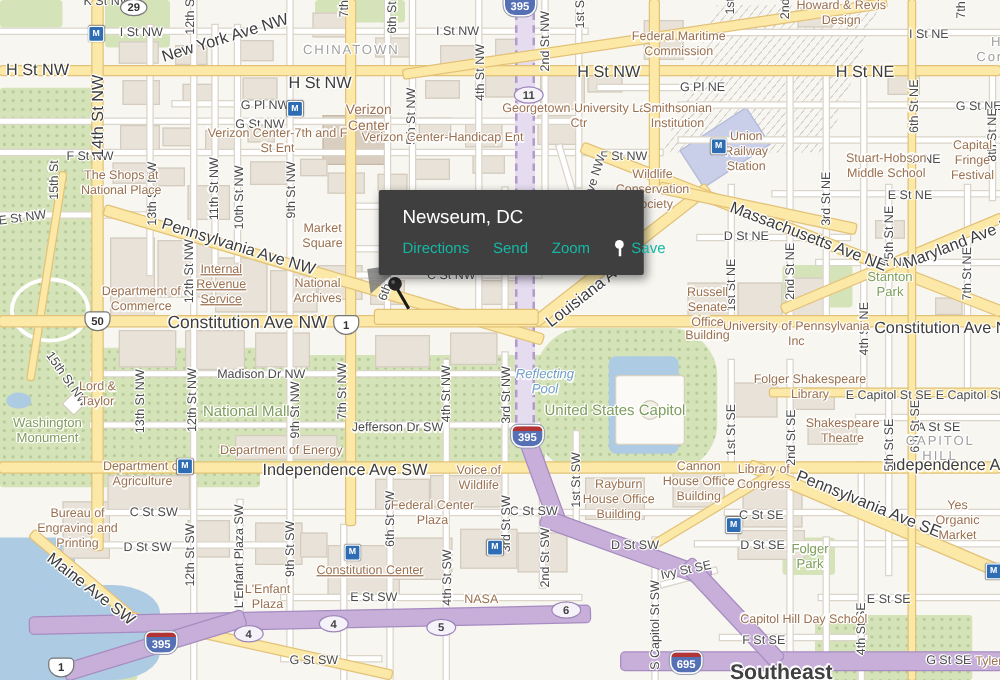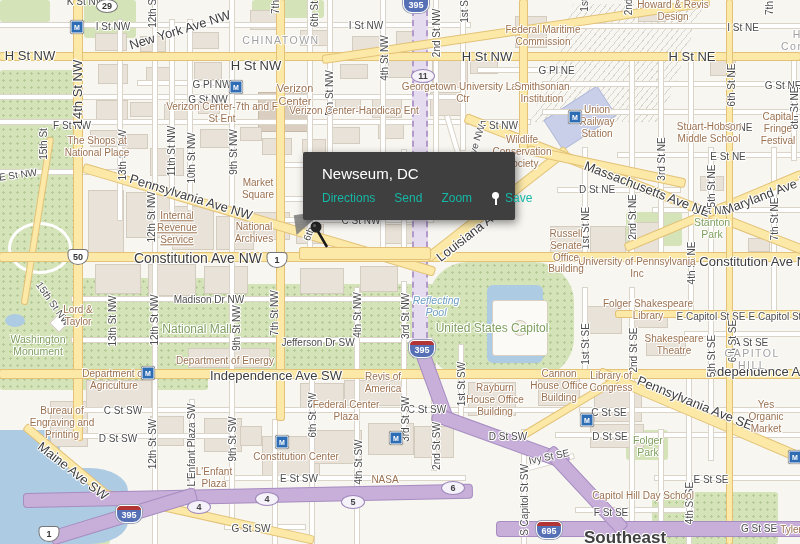--- a/index.html
+++ b/index.html
@@ -278,21 +278,21 @@
       <span class="lbl st" style="left: 629px; top: 7px; transform: translate(-50%, -50%) rotate(-90deg);">2nd</span>
       <span class="lbl st" style="left: 770px; top: 8px; transform: translate(-50%, -50%) rotate(-90deg);">7th</span>
       <span class="lbl stl" style="left: 180px; top: 30px; transform: translate(-50%, -50%) rotate(-17deg);">New York Ave NW</span>
       <span class="lbl stl" style="left: 30px; top: 56px; transform: translate(-50%, -50%);">H St NW</span>
       <span class="lbl stl" style="left: 256px; top: 66px; transform: translate(-50%, -50%);">H St NW</span>
       <span class="lbl stl" style="left: 487px; top: 57px; transform: translate(-50%, -50%);">H St NW</span>
       <span class="lbl stl" style="left: 692px; top: 57px; transform: translate(-50%, -50%);">H St NE</span>
       <span class="lbl st" style="left: 743px; top: 28px; transform: translate(-50%, -50%);">I St NE</span>
       <span class="lbl st" style="left: 212px; top: 85px; transform: translate(-50%, -50%);">G Pl NW</span>
       <span class="lbl st" style="left: 208px; top: 100px; transform: translate(-50%, -50%);">G St NW</span>
-      <span class="lbl st" style="left: 540px; top: 71px; transform: translate(-50%, -50%); padding-left: 33px;">G Pl NE</span>
+      <span class="lbl st" style="left: 562px; top: 71px; transform: translate(-50%, -50%);">G Pl NE</span>
       <span class="lbl st" style="left: 783px; top: 86px; transform: translate(-50%, -50%);">G St NE</span>
       <span class="lbl st" style="left: 72px; top: 126px; transform: translate(-50%, -50%);">F St NW</span>
       <span class="lbl st" style="left: 499px; top: 126px; transform: translate(-50%, -50%);">F St NW</span>
       <span class="lbl st" style="left: 735px; top: 128px; transform: translate(-50%, -50%);">F St NE</span>
       <span class="lbl st" style="left: 18px; top: 175px; transform: translate(-50%, -50%) rotate(-8deg);">E St NW</span>
       <span class="lbl st" style="left: 728px; top: 157px; transform: translate(-50%, -50%);">E St NE</span>
       <span class="lbl st" style="left: 597px; top: 190px; transform: translate(-50%, -50%);">D St NE</span>
       <span class="lbl st" style="left: 710px; top: 211px; transform: translate(-50%, -50%);">C St NE</span>
       <span class="lbl st" style="left: 361px; top: 221px; transform: translate(-50%, -50%);">C St NW</span>
       <span class="lbl stl" style="left: 78px; top: 93px; transform: translate(-50%, -50%) rotate(-90deg);">14th St NW</span>
@@ -366,32 +366,33 @@
     </div>
   <div class="layer z21">
       <span class="lbl area" style="left: 281px; top: 40px; transform: translate(-50%, -50%);">CHINATOWN</span>
       <span class="lbl area" style="left: 752px; top: 359px; transform: translate(-50%, -50%);">CAPITOL HILL</span>
       <span class="lbl area" style="max-width: 60px; left: 806px; top: 40px; transform: translate(-50%, -50%);">H St Corridor</span>
       <span class="lbl poi" style="font-size: 11px; max-width: 62px; left: 295px; top: 95px; transform: translate(-50%, -50%);">Verizon Center</span>
       <span class="lbl poi" style="max-width: 130px; left: 354px; top: 111px; transform: translate(-50%, -50%);">Verizon Center-Handicap Ent</span>
       <span class="lbl poi" style="max-width: 112px; left: 222px; top: 113px; transform: translate(-50%, -50%);">Verizon Center-7th and F St Ent</span>
       <span class="lbl poi" style="max-width: 72px; left: 97px; top: 147px; transform: translate(-50%, -50%);">The Shops at National Place</span>
       <span class="lbl poi" style="max-width: 58px; left: 177px; top: 228px; transform: translate(-50%, -50%); text-decoration: underline;">Internal Revenue Service</span>
+      <span class="lbl poi" style="max-width: 110px; left: 113px; top: 240px; transform: translate(-50%, -50%);">Department of Commerce</span>
       <span class="lbl poi" style="max-width: 52px; left: 258px; top: 189px; transform: translate(-50%, -50%);">Market Square</span>
       <span class="lbl poi" style="max-width: 60px; left: 254px; top: 233px; transform: translate(-50%, -50%);">National Archives</span>
       <span class="lbl poi" style="max-width: 48px; left: 78px; top: 316px; transform: translate(-50%, -50%);">Lord &amp; Taylor</span>
       <span class="lbl park" style="font-size: 12px; max-width: 200px; left: 197px; top: 329px; transform: translate(-50%, -50%);">National Mall</span>
       <span class="lbl park" style="max-width: 92px; left: 38px; top: 345px; transform: translate(-50%, -50%);">Washington Monument</span>
       <span class="lbl poi" style="max-width: 102px; left: 225px; top: 361px; transform: translate(-50%, -50%);">Department of Energy</span>
       <span class="lbl poi" style="max-width: 104px; left: 114px; top: 380px; transform: translate(-50%, -50%);">Department of Agriculture</span>
       <span class="lbl poi" style="max-width: 82px; left: 62px; top: 423px; transform: translate(-50%, -50%);">Bureau of Engraving and Printing</span>
       <span class="lbl poi" style="max-width: 56px; left: 214px; top: 478px; transform: translate(-50%, -50%);">L'Enfant Plaza</span>
       <span class="lbl poi" style="max-width: 94px; left: 346px; top: 411px; transform: translate(-50%, -50%);">Federal Center Plaza</span>
-      <span class="lbl poi" style="max-width: 88px; left: 296px; top: 457px; transform: translate(-50%, -50%);">Constitution Center</span>
-      <span class="lbl poi" style="max-width: 66px; left: 383px; top: 383px; transform: translate(-50%, -50%);">Revis of America</span>
+      <span class="lbl poi" style="max-width: 88px; left: 296px; top: 457px; transform: translate(-50%, -50%); text-decoration: underline;">Constitution Center</span>
+      <span class="lbl poi" style="max-width: 66px; left: 383px; top: 383px; transform: translate(-50%, -50%);">Voice of Wildlife</span>
       <span class="lbl poi" style="max-width: 60px; left: 385px; top: 480px; transform: translate(-50%, -50%);">NASA</span>
       <span class="lbl poi" style="max-width: 62px; left: 495px; top: 400px; transform: translate(-50%, -50%);">Rayburn House Office Building</span>
       <span class="lbl poi" style="max-width: 58px; left: 559px; top: 386px; transform: translate(-50%, -50%);">Cannon House Office Building</span>
       <span class="lbl poi" style="max-width: 72px; left: 611px; top: 382px; transform: translate(-50%, -50%);">Library of Congress</span>
       <span class="lbl poi" style="max-width: 92px; left: 648px; top: 310px; transform: translate(-50%, -50%);">Folger Shakespeare Library</span>
       <span class="lbl poi" style="max-width: 92px; left: 674px; top: 345px; transform: translate(-50%, -50%);">Shakespeare Theatre</span>
       <span class="lbl park" style="font-size: 12px; max-width: 220px; left: 492px; top: 328px; transform: translate(-50%, -50%);">United States Capitol</span>
       <span class="lbl water" style="max-width: 66px; left: 436px; top: 306px; transform: translate(-50%, -50%);">Reflecting Pool</span>
       <span class="lbl park" style="max-width: 52px; left: 712px; top: 228px; transform: translate(-50%, -50%);">Stanton Park</span>
       <span class="lbl park" style="max-width: 44px; left: 648px; top: 446px; transform: translate(-50%, -50%);">Folger Park</span>

